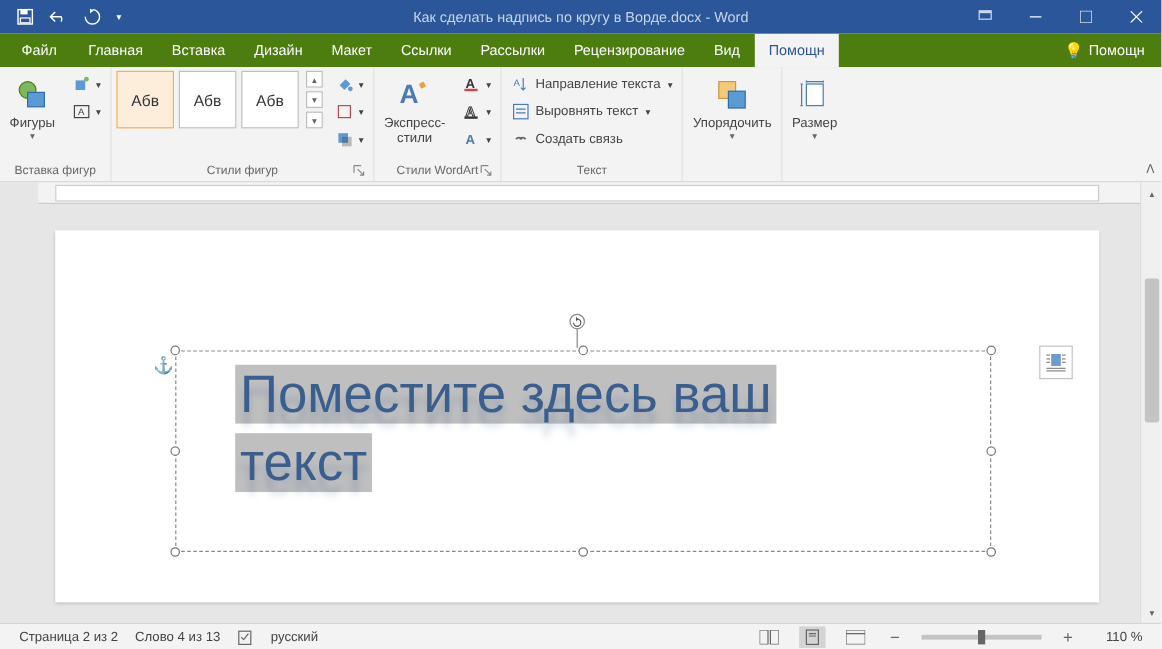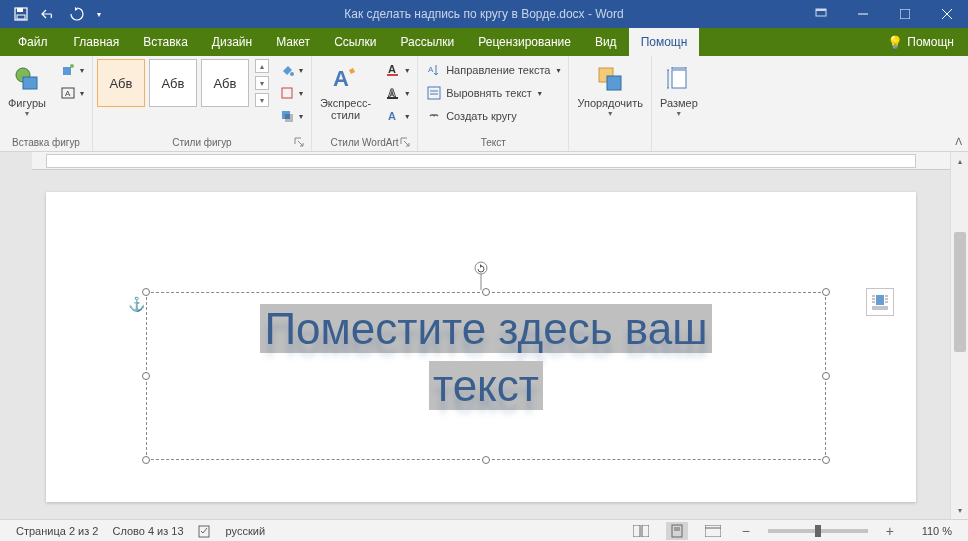--- a/index.html
+++ b/index.html
@@ -59,21 +59,21 @@
 .sel-handle { position: absolute; width: 8px; height: 8px; background: #fff; border: 1px solid #777; border-radius: 50%; }
 .sel-handle.tl { top: -5px; left: -5px; }
 .sel-handle.tm { top: -5px; left: 50%; margin-left: -4px; }
 .sel-handle.tr { top: -5px; right: -5px; }
 .sel-handle.ml { top: 50%; left: -5px; margin-top: -4px; }
 .sel-handle.mr { top: 50%; right: -5px; margin-top: -4px; }
 .sel-handle.bl { bottom: -5px; left: -5px; }
 .sel-handle.bm { bottom: -5px; left: 50%; margin-left: -4px; }
 .sel-handle.br { bottom: -5px; right: -5px; }
 
-.wordart-text { position: absolute; top: 108px; left: 150px; width: 580px; text-align: center; font-size: 44px; font-weight: 400; color: #3a5f8f; line-height: 1.3; }
+.wordart-text { position: absolute; top: 108px; left: 150px; width: 580px; font-size: 44px; font-weight: 400; color: #3a5f8f; line-height: 1.3; }
 .wordart-text span { background: #bfbfbf; padding: 0 4px; text-shadow: 0 12px 6px rgba(60,95,143,0.25); }
 
 
 .vscroll { position: absolute; top: 152px; right: 0; bottom: 22px; width: 18px; background: #f0f0f0; border-left: 1px solid #ddd; }
 .vscroll-thumb { position: absolute; top: 80px; left: 3px; width: 12px; height: 120px; background: #c4c4c4; border-radius: 2px; cursor: pointer; }
 .vscroll-arrow { position: absolute; left: 0; width: 18px; height: 18px; display: flex; align-items: center; justify-content: center; font-size: 8px; color: #666; cursor: pointer; }
 .vscroll-arrow.up { top: 0; }
 .vscroll-arrow.down { bottom: 0; }
 
 
@@ -316,21 +316,21 @@
             </span>
             <span>Выровнять текст</span>
             <span style="font-size:8px;margin-left:2px;">▾</span>
           </div>
         <div class="mini-btn">
             <span class="mini-icon">
               <svg width="14" height="14">
                 <path d="M3 7 A3 3 0 0 1 8 7 M6 7 A3 3 0 0 1 11 7" stroke="#666" fill="none" stroke-width="1.5"></path>
               </svg>
             </span>
-            <span>Создать кругу</span>
+            <span>Создать связь</span>
           </div>
       </div>
     </div>
     <div class="group-label">Текст</div>
   </div>
 
   <div class="ribbon-group" style="border-right:1px solid #e1e1e1;">
     <div class="group-body">
       <div class="big-btn">
         <div class="icon-area">

